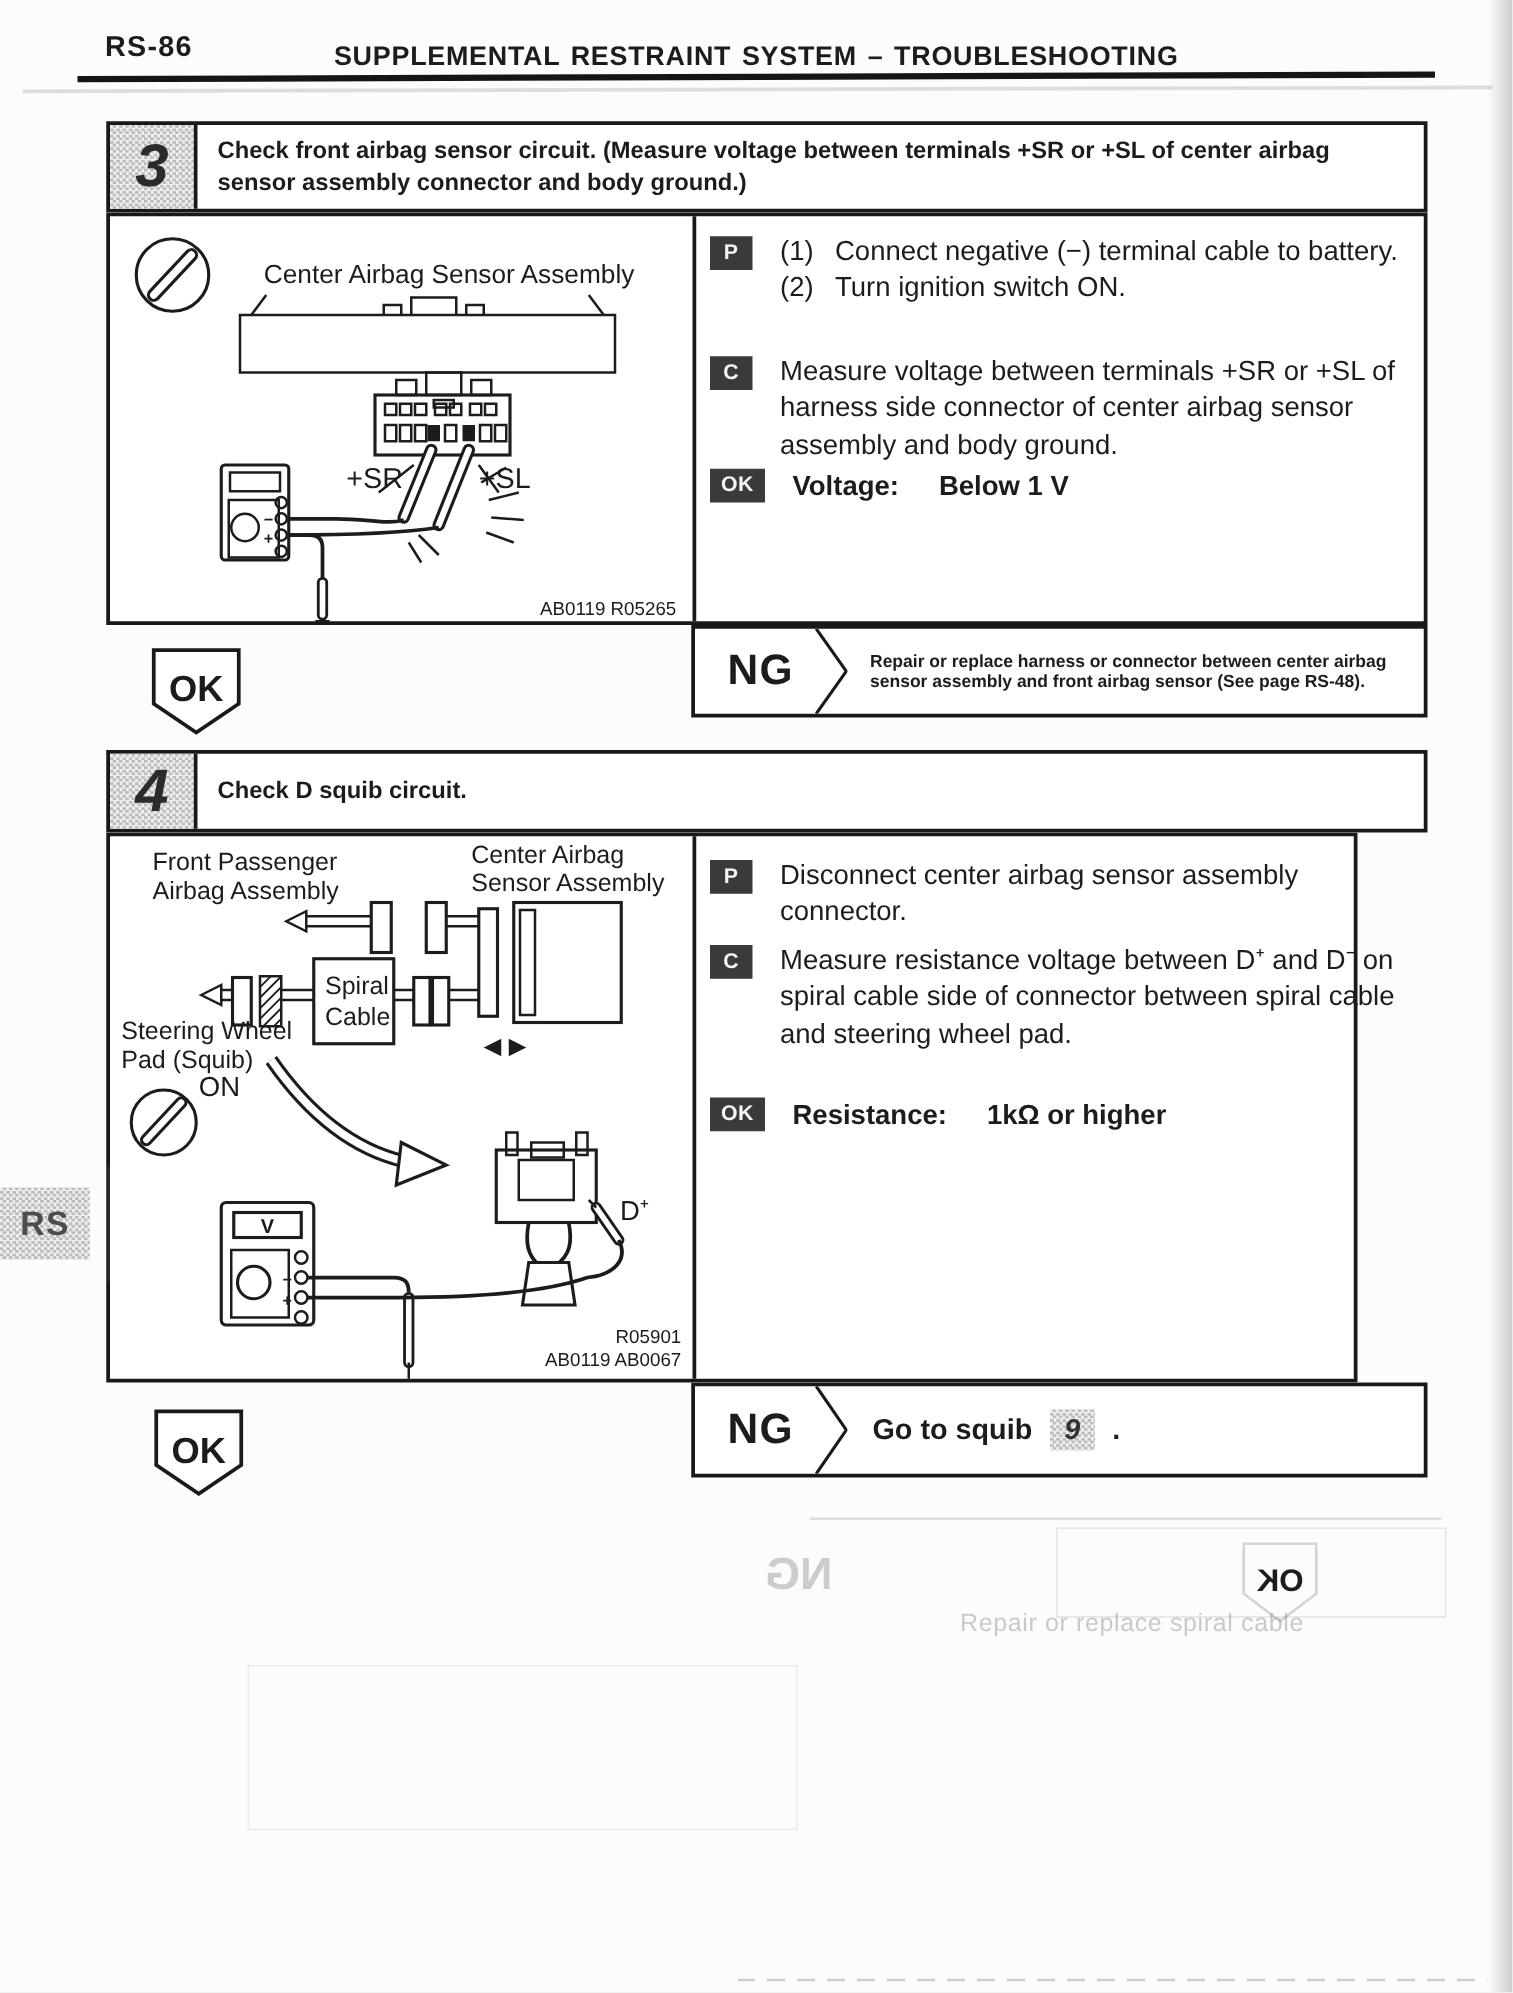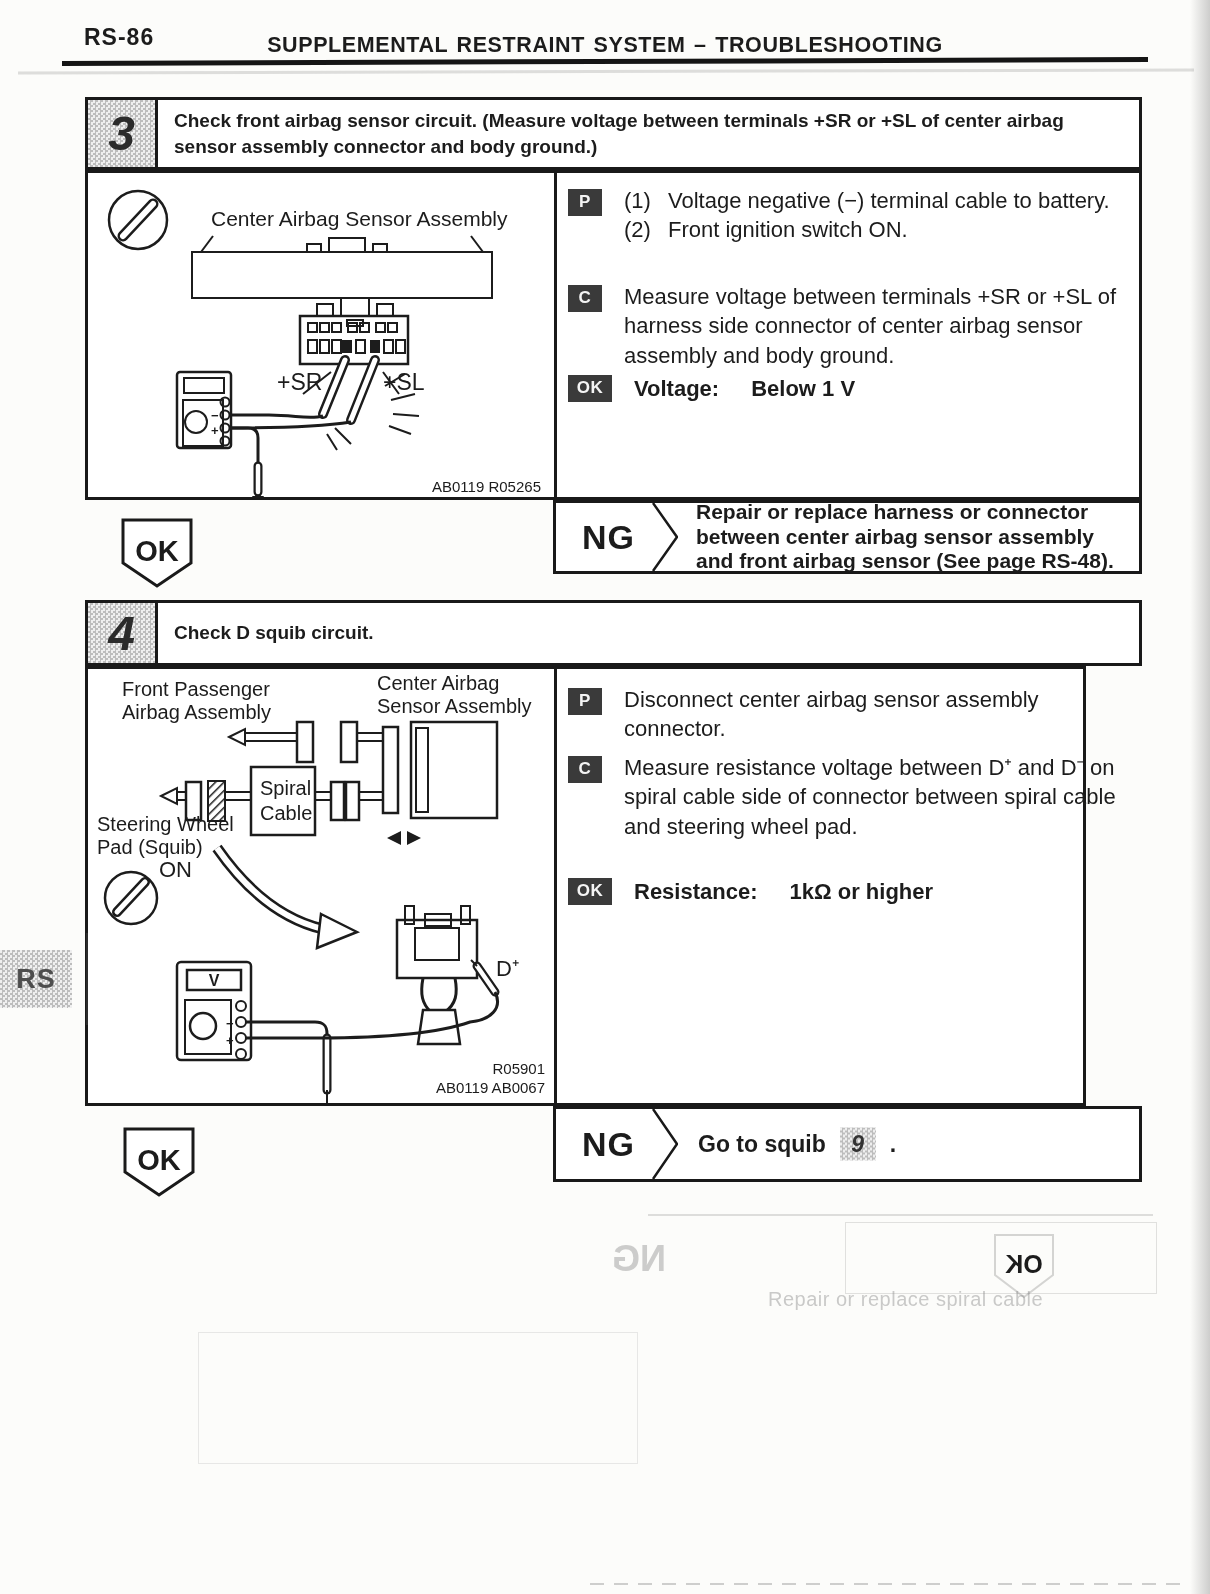--- a/index.html
+++ b/index.html
@@ -36,21 +36,21 @@
   .p-item { display:grid; grid-template-columns:44px 1fr; }
   .spec { font-weight:700; padding-top:2px; }
   .spec .val { margin-left:32px; }
 
   
   .ngbox { display:block; }
   .ng-label { position:absolute; left:26px; top:50%; transform:translateY(-50%);
               font-size:34px; font-weight:700; letter-spacing:1px; }
   .ng-chev { position:absolute; left:96px; top:0; height:100%; width:26px; }
   .ng-text { position:absolute; left:140px; top:50%; transform:translateY(-50%); width:430px;
-             font-size:21px; font-weight:700; line-height:1.17; }
+             font-size:14px; font-weight:700; line-height:1.17; }
   .ng-line { position:absolute; left:142px; top:50%; transform:translateY(-50%);
              display:flex; align-items:center; gap:14px; font-size:23px; font-weight:700; }
   .step-badge { display:inline-flex; width:36px; height:33px; align-items:center; justify-content:center;
                 font-size:23px; font-weight:700; font-style:italic; color:#333; }
 
   
   .okpent { position:absolute; width:74px; height:72px; }
 
   
   .rs-tab { left:0; top:950px; width:72px; height:58px; display:flex; align-items:center; justify-content:center;
@@ -171,25 +171,25 @@
       </g>
 
       <text x="452" y="318" text-anchor="end" class="t15">AB0119 R05265</text>
     </svg>
 
     <div class="inst" style="top:13px;">
       <span class="marker">P</span>
       <div>
         <div class="p-item">
           <span>(1)</span>
-          <span>Voltage negative (−) terminal cable to battery.</span>
+          <span>Connect negative (−) terminal cable to battery.</span>
         </div>
         <div class="p-item">
           <span>(2)</span>
-          <span>Front ignition switch ON.</span>
+          <span>Turn ignition switch ON.</span>
         </div>
       </div>
     </div>
     <div class="inst" style="top:109px;">
       <span class="marker">C</span>
       <div>Measure voltage between terminals +SR or +SL of harness side connector of center airbag sensor assembly and body ground.</div>
     </div>
     <div class="inst" style="top:199px; grid-template-columns:54px 1fr;">
       <span class="marker ok-m">OK</span>
       <div class="spec">

